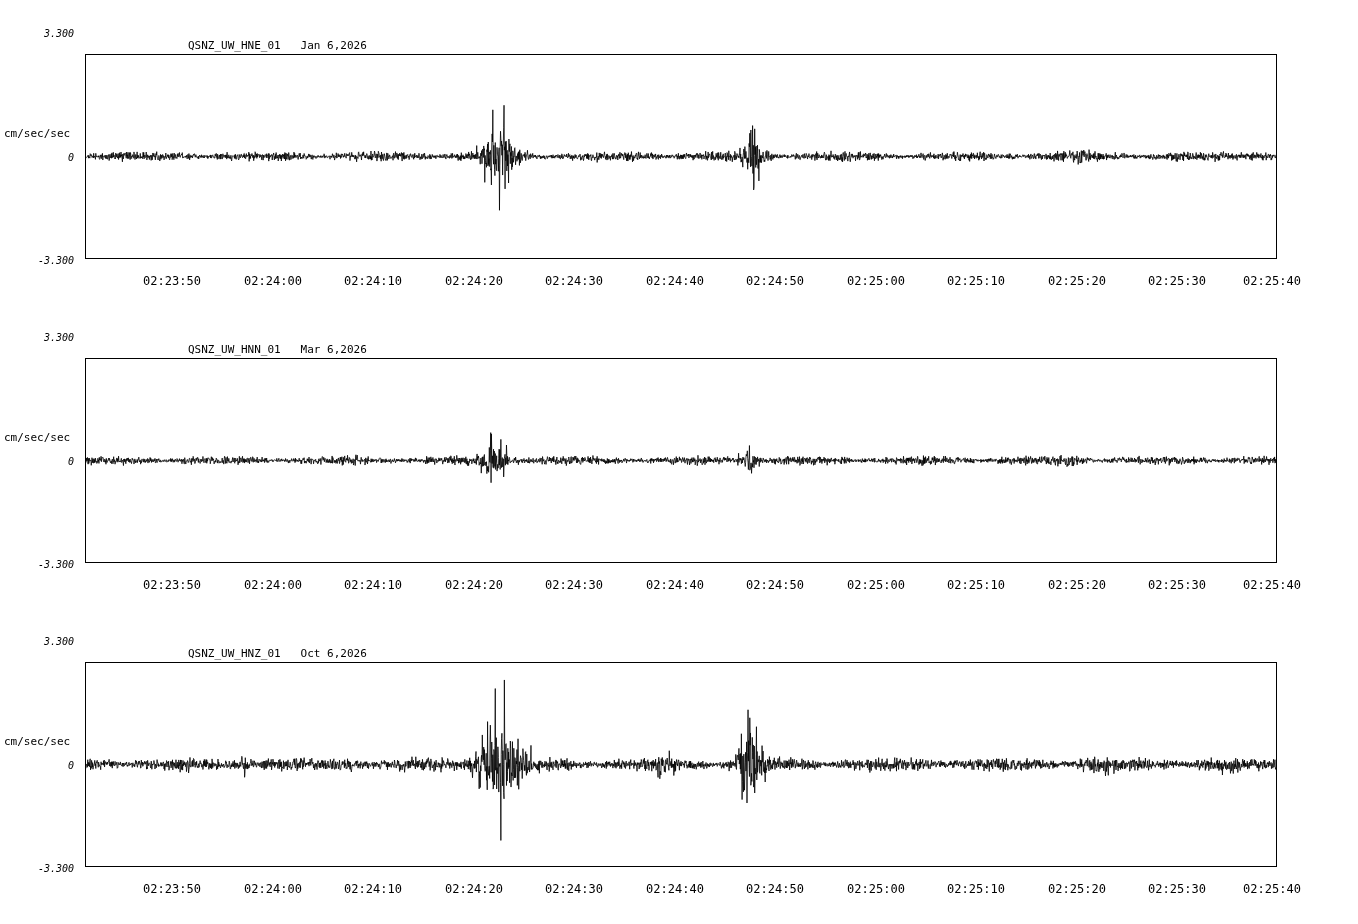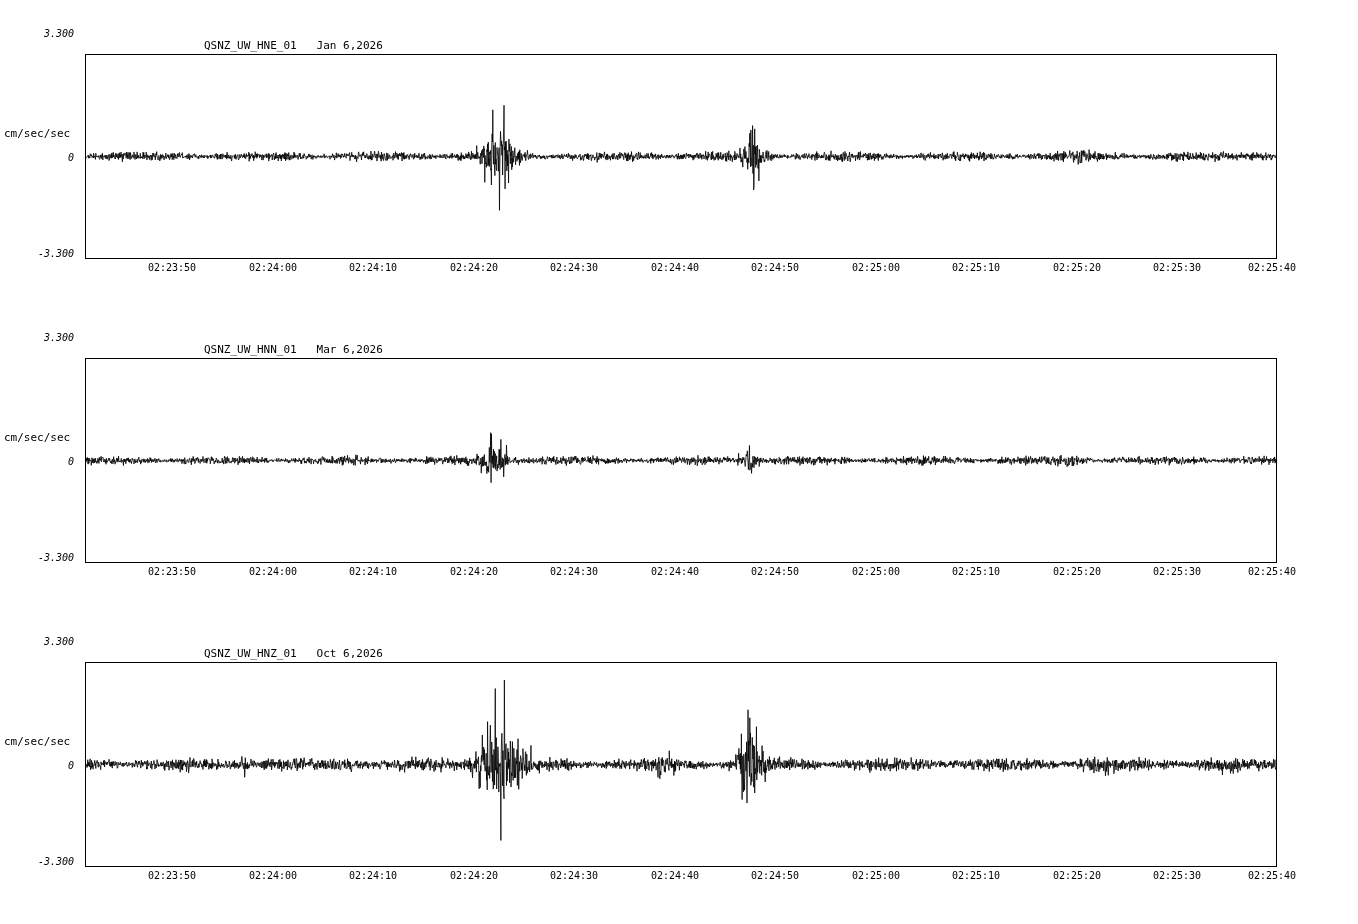--- a/index.html
+++ b/index.html
@@ -4,27 +4,27 @@
 <style>
   html,body{margin:0;padding:0;background:#ffffff;}
   body{width:1358px;height:924px;font-family:"DejaVu Sans Mono",monospace;color:#000;}
   #root{position:relative;width:1358px;height:924px;}
   .panel{position:absolute;left:0;width:1358px;height:300px;}
   .panel-1{top:8px;}
   .panel-2{top:312px;}
   .panel-3{top:616px;}
   .plot-frame{position:absolute;left:85px;top:46px;width:1192px;height:205px;
               border:1px solid #000;box-sizing:border-box;background:#fff;}
-  .trace-title{position:absolute;left:188px;top:31px;font-size:11px;letter-spacing:0px;white-space:pre;margin-left:16px;}
+  .trace-title{position:absolute;left:188px;top:31px;font-size:11px;letter-spacing:0px;white-space:pre;}
   .ylabel{position:absolute;left:4px;top:119px;font-size:11px;white-space:pre;}
   .ytick{position:absolute;font-size:10px;text-align:right;width:72px;font-style:italic;}
   .ytick-top{left:2px;top:20px;}
   .ytick-mid{left:2px;top:144px;}
-  .ytick-bot{left:2px;top:240px;}
-  .xtick{position:absolute;font-size:10px;top:254px;transform:translateX(-50%);white-space:nowrap;}
+  .ytick-bot{left:2px;top:247px;}
+  .xtick{position:absolute;font-size:12px;top:266px;transform:translateX(-50%);white-space:nowrap;}
   .wave{position:absolute;left:86px;top:47px;width:1190px;height:203px;overflow:hidden;}
   svg{display:block;}
 </style>
 </head>
 <body>
 
 <div id="root">
 
   <div class="panel panel-1">
     <div class="trace-title">QSNZ_UW_HNE_01   Jan 6,2026</div>

